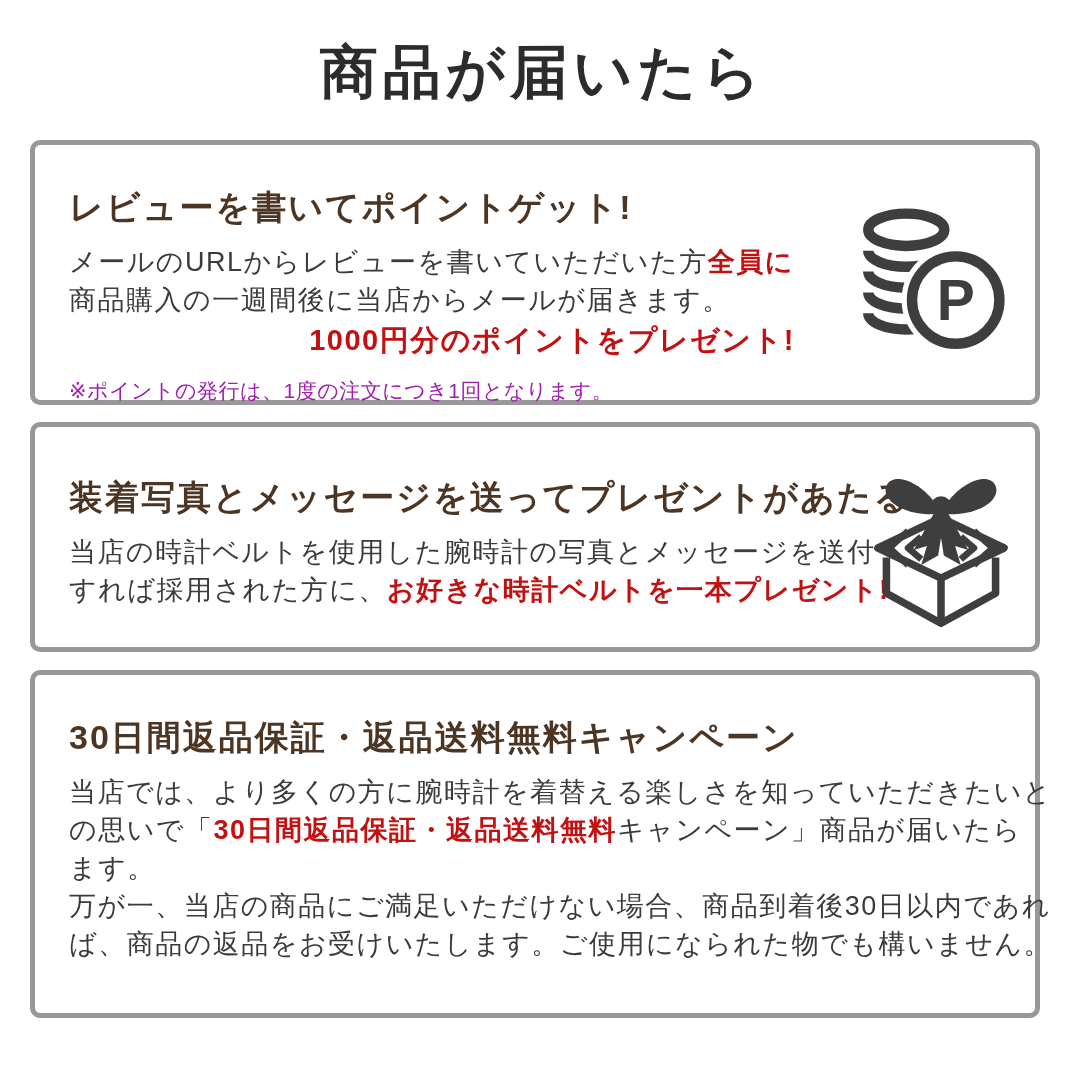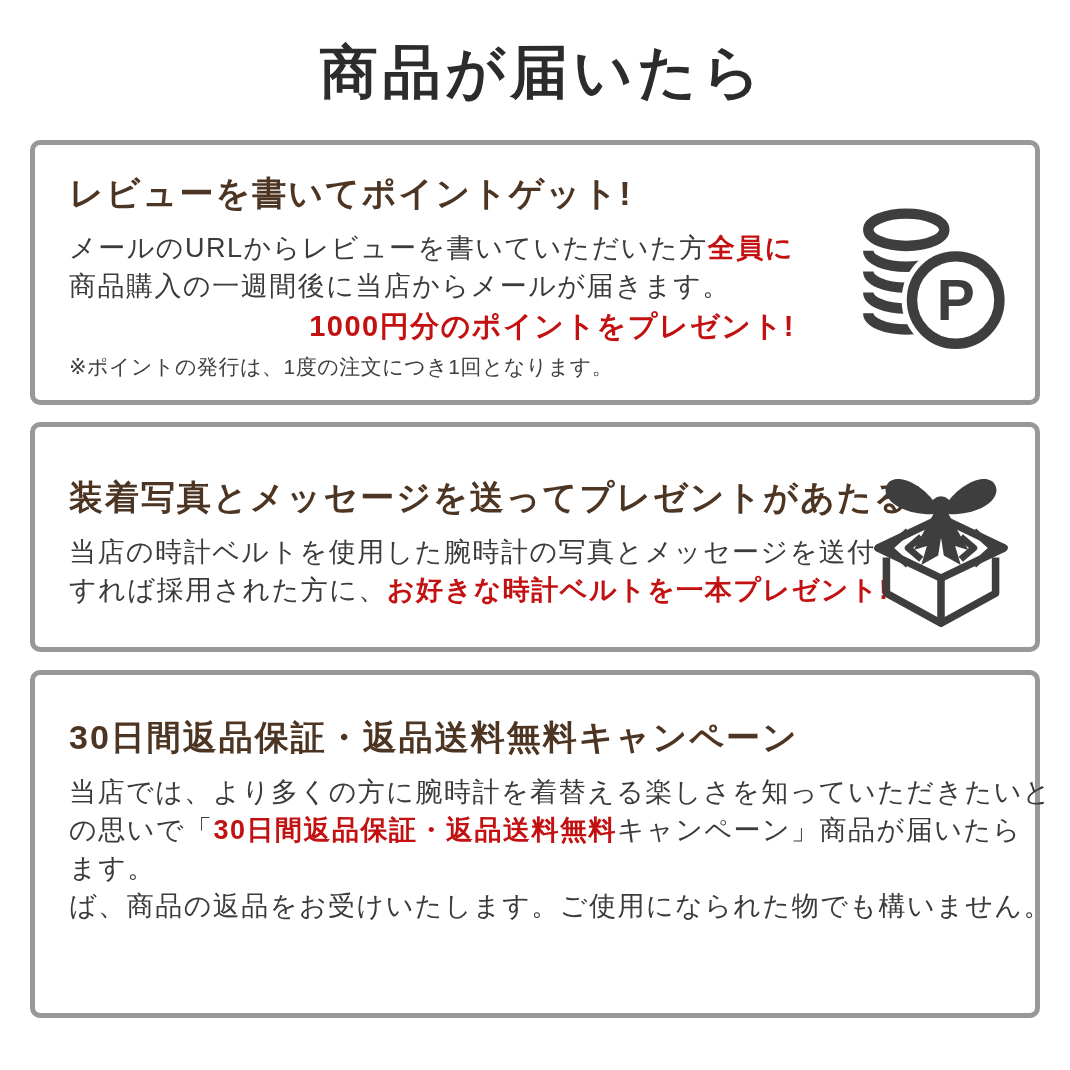--- a/index.html
+++ b/index.html
@@ -14,36 +14,36 @@
     letter-spacing:5px;
   }
   .card{
     position:absolute;left:30px;width:1010px;background:#ffffff;
     border:5px solid #989898;border-radius:10px;box-sizing:border-box;
   }
   #card-review{top:140px;height:265px;}
   #card-photo{top:422px;height:230px;}
   #card-return{top:670px;height:348px;}
   .card-inner{padding:0 0 0 34px;}
-  #card-review .card-inner{padding-top:26px;}
+  #card-review .card-inner{padding-top:40px;}
   #card-photo .card-inner{padding-top:48px;}
   #card-return .card-inner{padding-top:40px;}
   .card-heading{
     font-size:34px;font-weight:bold;color:#4d3523;
     letter-spacing:2px;margin:0 0 12px 0;white-space:nowrap;
   }
   .body-line{
     font-size:27px;color:#3b3b3b;line-height:38px;
     letter-spacing:1.5px;white-space:nowrap;
   }
   .red{color:#c31111;font-weight:bold;}
   .em-line{font-size:29px;line-height:42px;text-align:center;}
   .note-line{
-    font-size:21px;color:#404040;letter-spacing:0.5px;
-    margin-top:6px;white-space:nowrap;
+    font-size:21px;color:#a21caf;letter-spacing:0.5px;
+    margin-top:16px;white-space:nowrap;
   }
   .card-icon{position:absolute;}
   #coin-icon{right:28px;top:60px;width:152px;height:154px;}
   #gift-icon{right:14px;top:36px;width:160px;height:170px;}
 </style>
 </head>
 <body>
 
 <div class="page-title">商品が届いたら</div>
 
@@ -88,15 +88,16 @@
     <circle cx="85" cy="42" r="11" fill="#3f3e3e"></circle>
   </svg>
 </section>
 
 <section class="card" id="card-return">
   <div class="card-inner">
     <h2 class="card-heading">30日間返品保証・返品送料無料キャンペーン</h2>
     <div class="body-line">当店では、より多くの方に腕時計を着替える楽しさを知っていただきたいと</div>
     <div class="body-line"><span>の思いで「</span><span class="red">30日間返品保証・返品送料無料</span><span>キャンペーン」商品が届いたら</span></div>
     <div class="body-line">ます。</div>
+    <div class="body-line">万が一、当店の商品にご満足いただけない場合、商品到着後30日以内であれ</div>
     <div class="body-line">ば、商品の返品をお受けいたします。ご使用になられた物でも構いません。</div>
   </div>
 </section>
 
 </body></html>

